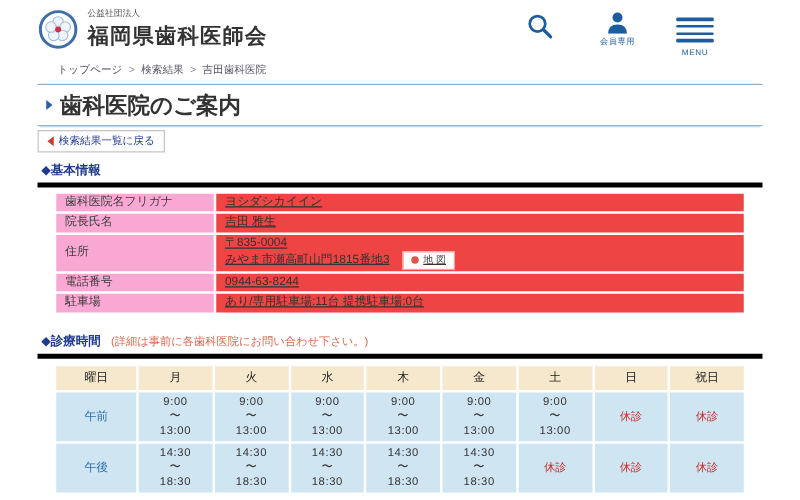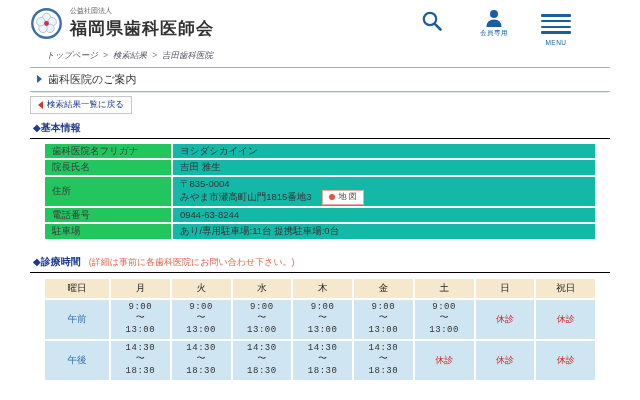--- a/index.html
+++ b/index.html
@@ -11,52 +11,52 @@
   .site-header{display:flex;justify-content:space-between;align-items:flex-start;padding:6px 62px 0 30px;}
   .brand{display:flex;align-items:center;gap:7px;cursor:pointer;}
   .brand-text .org-type{font-size:7px;color:#555;margin-bottom:1px;}
   .brand-text .org-name{font-size:17px;font-weight:bold;color:#333;letter-spacing:1px;}
   .header-icons{display:flex;gap:18px;padding-top:3px;}
   .hicon{display:flex;flex-direction:column;align-items:center;width:44px;cursor:pointer;}
   .hicon .cap{font-size:6.5px;color:#1b5d9e;margin-top:2px;letter-spacing:0.5px;}
   .burger{padding-top:2px;}
   .burger span{display:block;width:30px;height:2.5px;background:#1b5d9e;margin:3.2px 0;border-radius:1px;}
   
-  .breadcrumb{display:block;padding:4px 0 0 46px;font-size:8.5px;color:#556;font-style:italic;}
+  .breadcrumb{display:block;padding:4px 0 0 46px;font-size:8.5px;color:#556;}
   .crumb{cursor:pointer;}
   .crumb.current{cursor:default;}
   .sep{margin:0 5px;color:#889;}
   
   .title-bar{margin:5px 30px 0;border-top:1px solid #8fb4d4;border-bottom:1px solid #8fb4d4;
     box-shadow:0 3px 0 -2px #d9e8f3;padding:4px 7px;display:flex;align-items:center;gap:6px;}
-  .title-bar h1{font-size:11px;margin:0;color:#333;font-weight:normal;}
+  .title-bar h1{font-size:18px;margin:0;color:#333;font-weight:bold;}
   .tri-right{width:0;height:0;border-left:5px solid #2a5fa5;border-top:4px solid transparent;border-bottom:4px solid transparent;}
   
   .back-row{text-align:left;margin:3px 30px 0;}
   .back-btn{display:inline-flex;align-items:center;gap:4px;border:1px solid #c6c6c6;background:#fdfdfd;
     padding:2px 7px;font-size:8.5px;color:#1f3a8e;cursor:pointer;text-decoration:none;}
   .tri-left{width:0;height:0;border-right:5px solid #cc3b2f;border-top:4px solid transparent;border-bottom:4px solid transparent;}
   
-  h2.sec{margin:0 30px;padding:14px 3px 3px;font-size:10px;font-weight:bold;color:#1f3a8e;border-bottom:1px solid #000000;}
+  h2.sec{margin:0 30px;padding:14px 3px 3px;font-size:10px;font-weight:bold;color:#1f3a8e;border-bottom:4px solid #000000;}
   h2.sec.first{padding-top:7px;}
   h2.sec .note{color:#e0654d;font-weight:normal;font-size:9px;margin-left:8px;}
   
   table.info{border-collapse:separate;border-spacing:2px;margin:3px 43px 0;width:554px;}
   .info td{font-size:9.5px;padding:1px 7px;line-height:1.3;vertical-align:middle;}
-  .info .lbl{background:#22c55e;width:112px;color:#3b3b3b;}
-  .info .val{background:#14b8a6;color:#333;}
+  .info .lbl{background:#f9a8d4;width:112px;color:#3b3b3b;}
+  .info .val{background:#ef4444;color:#333;text-decoration:underline;}
   .addr-line{display:flex;align-items:center;gap:10px;}
   .map-btn{display:inline-flex;align-items:center;gap:4px;border:1px solid #eba9a0;background:#fff;
     padding:0 6px;height:13px;font-size:8px;color:#444;cursor:pointer;text-decoration:none;}
   .map-dot{width:6px;height:6px;border-radius:50%;background:#e05545;}
   
   table.hours{border-collapse:separate;border-spacing:2px;margin:4px 43px 0;width:554px;table-layout:fixed;}
   .hours th{background:#f6e8cd;font-size:9.5px;font-weight:normal;color:#222;padding:3px 0;}
   .hours th.daycol{width:64px;margin-top:14px;}
-  .hours td{background:#cfe5f2;text-align:center;font-size:9px;color:#333;padding:2px 0;font-family:Liberation Mono, monospace;}
+  .hours td{background:#cfe5f2;text-align:center;font-size:9px;color:#333;padding:2px 0;}
   .hours td div{line-height:1.3;letter-spacing:0.5px;}
   .hours td.daypart{color:#2d6fad;font-size:9.5px;}
   .hours td.closed{color:#cc2a2a;}
 </style>
 </head>
 <body>
 
 <header class="site-header">
   <div class="brand">
     <svg width="33" height="33" viewBox="0 0 36 36">

